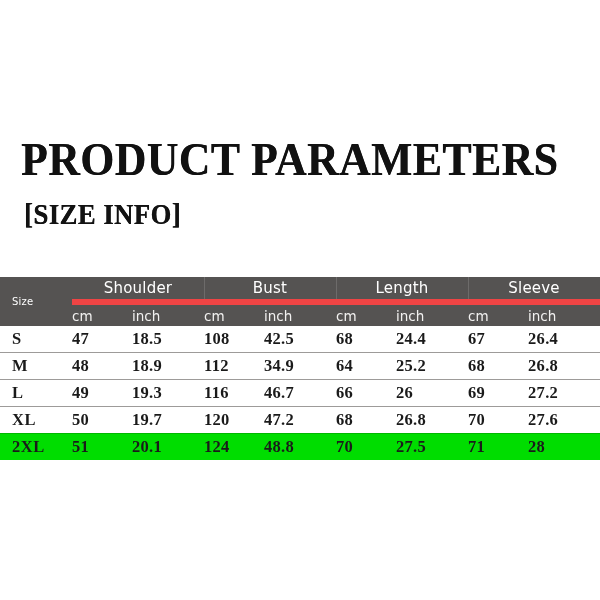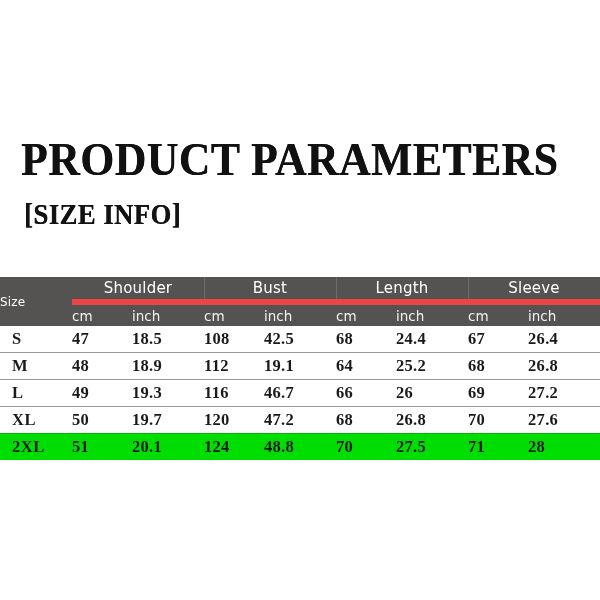--- a/index.html
+++ b/index.html
@@ -82,22 +82,22 @@
     height: 22px;
     font-family: "DejaVu Sans", sans-serif;
     font-size: 15px;
     font-weight: normal;
     text-align: center;
     vertical-align: middle;
     letter-spacing: 0.2px;
   }
   thead tr.group-row th.size-head {
     text-align: left;
-    padding-left: 0;
-    font-size: 12px;
+    padding-left: 12px;
+    font-size: 10px;
   }
   thead tr.group-row th.grp {
     border-bottom: 6px solid #ef4444;
   }
   thead tr.group-row th.grp.divider {
     box-shadow: inset 1px 0 0 #6d6b6a;
   }
 
   thead tr.unit-row th {
     height: 21px;
@@ -190,21 +190,21 @@
         <td>68</td>
         <td>24.4</td>
         <td>67</td>
         <td>26.4</td>
       </tr>
       <tr>
         <td class="size-cell">M</td>
         <td>48</td>
         <td>18.9</td>
         <td>112</td>
-        <td>19.1</td>
+        <td>34.9</td>
         <td>64</td>
         <td>25.2</td>
         <td>68</td>
         <td>26.8</td>
       </tr>
       <tr>
         <td class="size-cell">L</td>
         <td>49</td>
         <td>19.3</td>
         <td>116</td>

